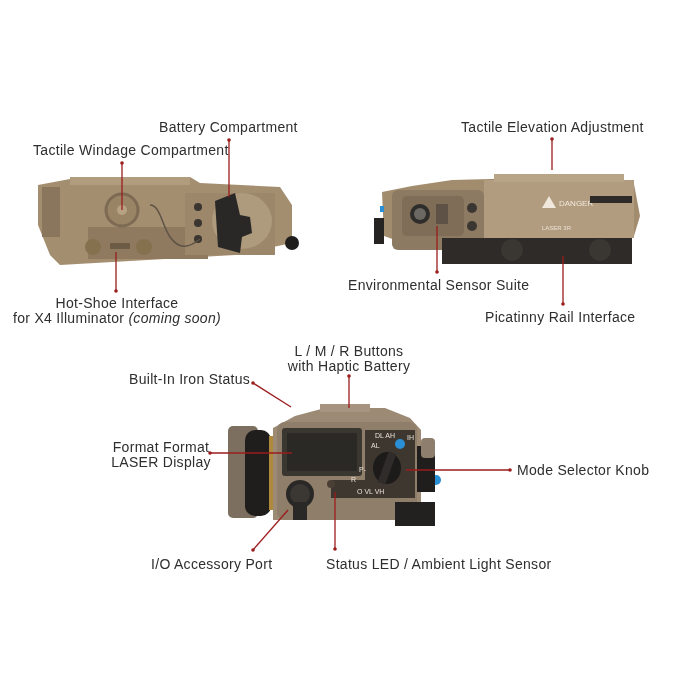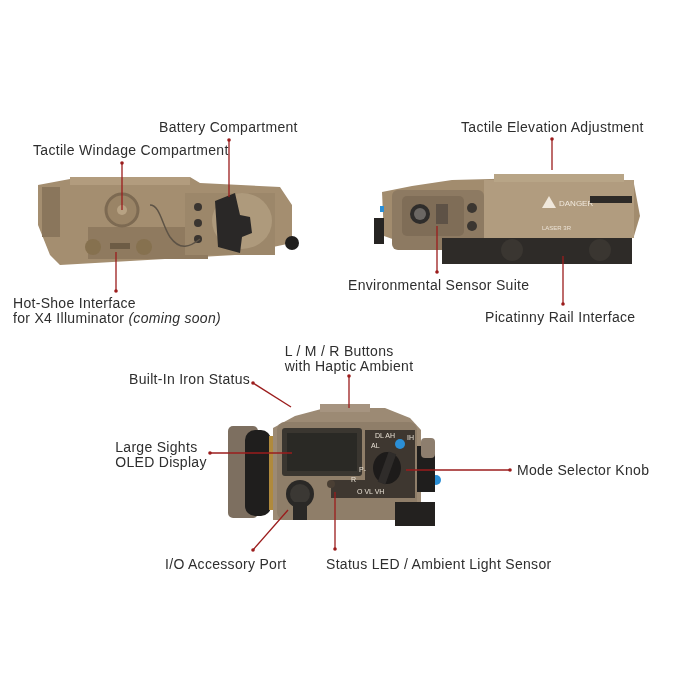--- a/index.html
+++ b/index.html
@@ -1,19 +1,19 @@
 <!DOCTYPE html>
 <html><head>
 <meta charset="utf-8">
 <style>
   html, body { margin:0; padding:0; background:#ffffff; }
   body { width:700px; height:700px; position:relative; overflow:hidden;
          font-family:"Liberation Sans", "DejaVu Sans", sans-serif; color:#2b2b2b; }
   .label { position:absolute; font-size:14px; line-height:15px; letter-spacing:0.3px; white-space:nowrap; color:#2e2e2e; }
-  .label.center { text-align:left; transform:translateX(-50%); }
+  .label.center { text-align:center; transform:translateX(-50%); }
   .label em { font-style:italic; }
   svg.overlay { position:absolute; left:0; top:0; width:700px; height:700px; pointer-events:none; }
   .device { position:absolute; }
 </style>
 </head>
 <body>
 
 <svg class="device" style="left:30px;top:165px" width="280" height="110" viewBox="0 0 280 110">
   <path d="M8 20 L40 14 L160 12 L170 18 L250 22 L262 40 L262 78 L205 90 L30 100 L20 90 L8 60 Z" fill="#a48e70"></path>
   <rect x="58" y="62" width="120" height="32" fill="#8f7a5f"></rect>
@@ -133,22 +133,22 @@
   <div>Hot-Shoe Interface</div>
   <div><span>for X4 Illuminator </span><em>(coming soon)</em></div>
 </div>
 
 <div class="label" style="left:461px;top:120px">Tactile Elevation Adjustment</div>
 <div class="label" style="left:348px;top:278px">Environmental Sensor Suite</div>
 <div class="label" style="left:485px;top:310px">Picatinny Rail Interface</div>
 
 <div class="label center" style="left:349px;top:344px">
   <div>L / M / R Buttons</div>
-  <div>with Haptic Ambient</div>
+  <div>with Haptic Battery</div>
 </div>
 <div class="label" style="left:129px;top:372px">Built-In Iron Status</div>
 <div class="label center" style="left:161px;top:440px">
-  <div>Large Sights</div>
-  <div>OLED Display</div>
+  <div>Format Format</div>
+  <div>LASER Display</div>
 </div>
 <div class="label" style="left:517px;top:463px">Mode Selector Knob</div>
-<div class="label" style="left:165px;top:557px">I/O Accessory Port</div>
+<div class="label" style="left:151px;top:557px">I/O Accessory Port</div>
 <div class="label" style="left:326px;top:557px">Status LED / Ambient Light Sensor</div>
 
 </body></html>

